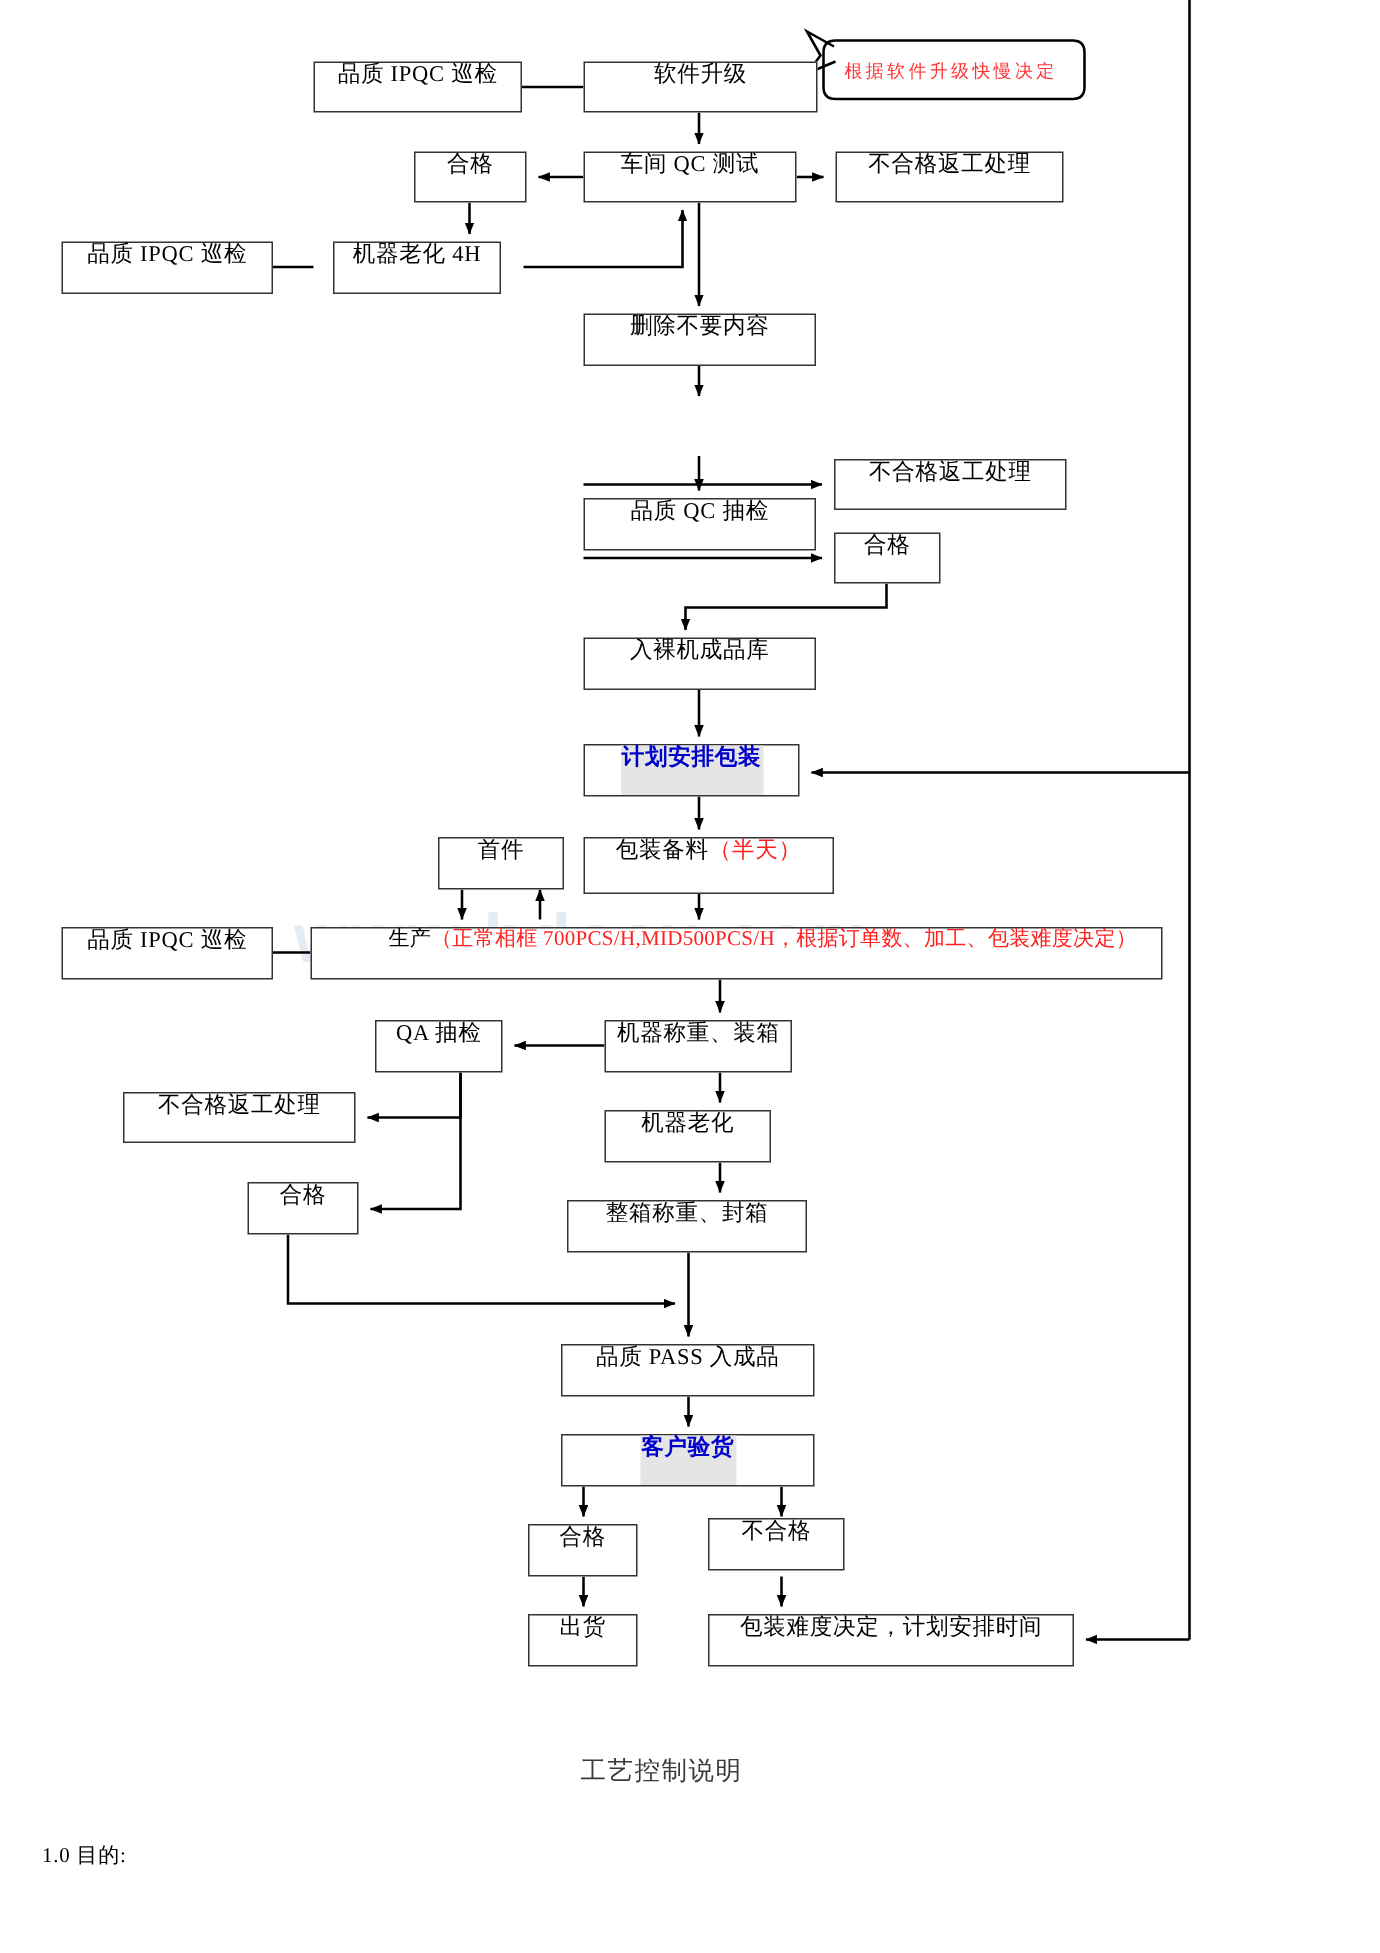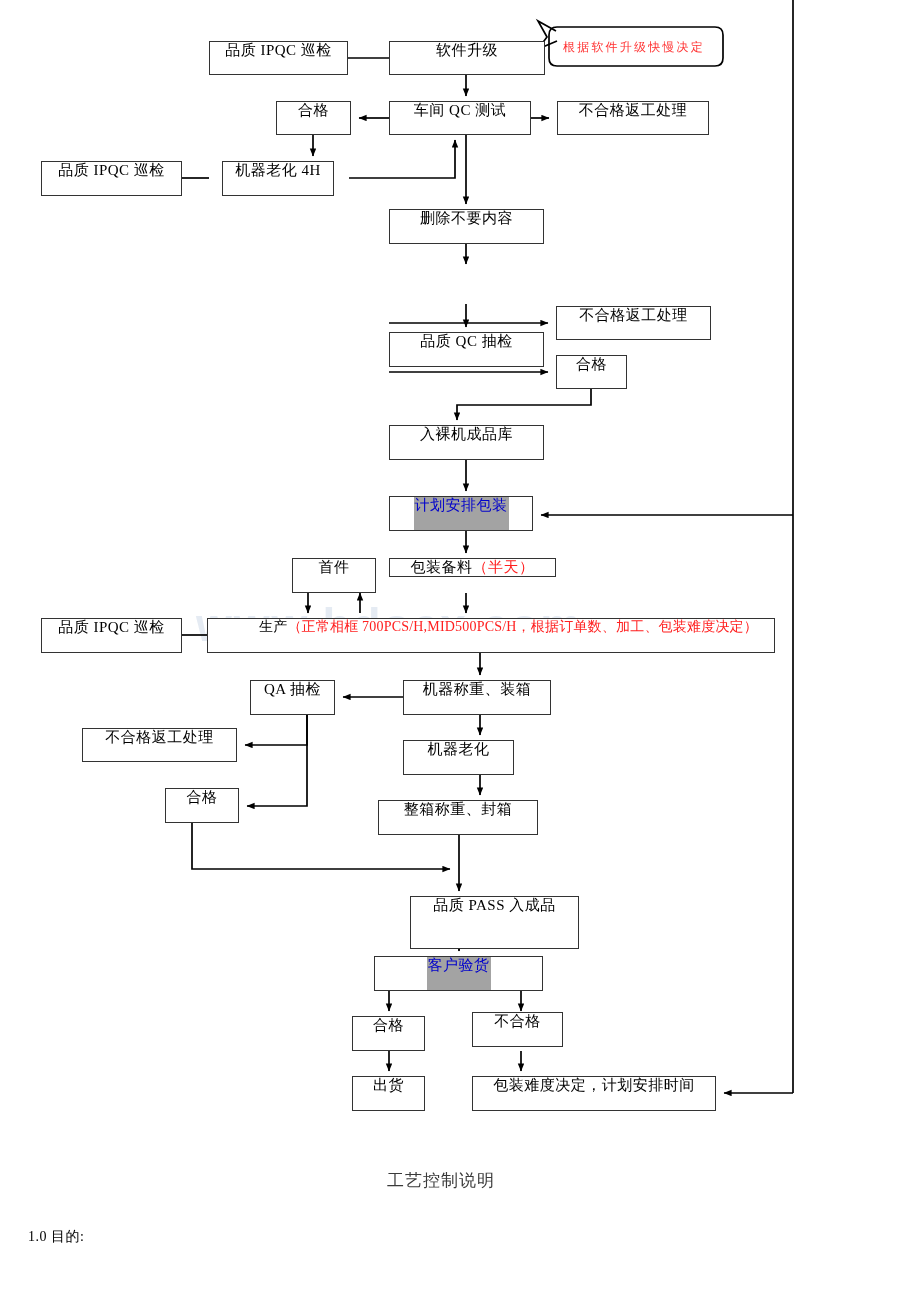--- a/index.html
+++ b/index.html
@@ -36,23 +36,23 @@
     justify-content: center;
     text-align: center;
     color: #000000;
     font-size: 15px;
     line-height: 1.1;
     white-space: nowrap;
     letter-spacing: 0.5px;
   }
   .node-box.wide-text { letter-spacing: 0.2px; padding-left: 35px; }
   .hl {
-    background: #a3a3a3;
+    background: #e5e5e5;
     color: #0000cc;
-    font-weight: normal;
+    font-weight: bold;
     padding: 0 1px;
   }
   .red { color: #ff2020; }
   .blk { color: #000000; }
   .callout-text {
     position: absolute;
     color: #ff3333;
     font-size: 12px;
     letter-spacing: 2.2px;
     white-space: nowrap;
@@ -227,59 +227,59 @@
   </div>
 
   <div class="node-box" style="left:389px; top:496px; width:144px; height:35px;">
     <span class="hl">计划安排包装</span>
   </div>
 
   <div class="node-box" style="left:292px; top:558px; width:84px; height:35px;">
     <span>首件</span>
   </div>
 
-  <div class="node-box" style="left:389px; top:558px; width:167px; height:19px;">
+  <div class="node-box" style="left:389px; top:558px; width:167px; height:38px;">
     <span class="blk">包装备料</span>
       <span class="red">（半天）</span>
   </div>
 
   <div class="node-box" style="left:41px; top:618px; width:141px; height:35px;">
     <span>品质 IPQC 巡检</span>
   </div>
 
   <div class="node-box prod-box wide-text" style="left:207px; top:618px; width:568px; height:35px;">
     <span class="blk">生产</span>
       <span class="red">（正常相框 700PCS/H,MID500PCS/H，根据订单数、加工、包装难度决定）</span>
   </div>
 
   <div class="node-box" style="left:250px; top:680px; width:85px; height:35px;">
     <span>QA 抽检</span>
   </div>
 
-  <div class="node-box" style="left:403px; top:680px; width:148px; height:35px;">
+  <div class="node-box" style="left:403px; top:680px; width:125px; height:35px;">
     <span>机器称重、装箱</span>
   </div>
 
   <div class="node-box" style="left:82px; top:728px; width:155px; height:34px;">
     <span>不合格返工处理</span>
   </div>
 
   <div class="node-box" style="left:403px; top:740px; width:111px; height:35px;">
     <span>机器老化</span>
   </div>
 
   <div class="node-box" style="left:165px; top:788px; width:74px; height:35px;">
     <span>合格</span>
   </div>
 
   <div class="node-box" style="left:378px; top:800px; width:160px; height:35px;">
     <span>整箱称重、封箱</span>
   </div>
 
-  <div class="node-box" style="left:374px; top:896px; width:169px; height:53px;margin-left:36px;">
+  <div class="node-box" style="left:374px; top:896px; width:169px; height:35px;">
     <span>品质 PASS 入成品</span>
   </div>
 
   <div class="node-box" style="left:374px; top:956px; width:169px; height:35px;">
     <span class="hl">客户验货</span>
   </div>
 
   <div class="node-box" style="left:352px; top:1016px; width:73px; height:35px;">
     <span>合格</span>
   </div>

